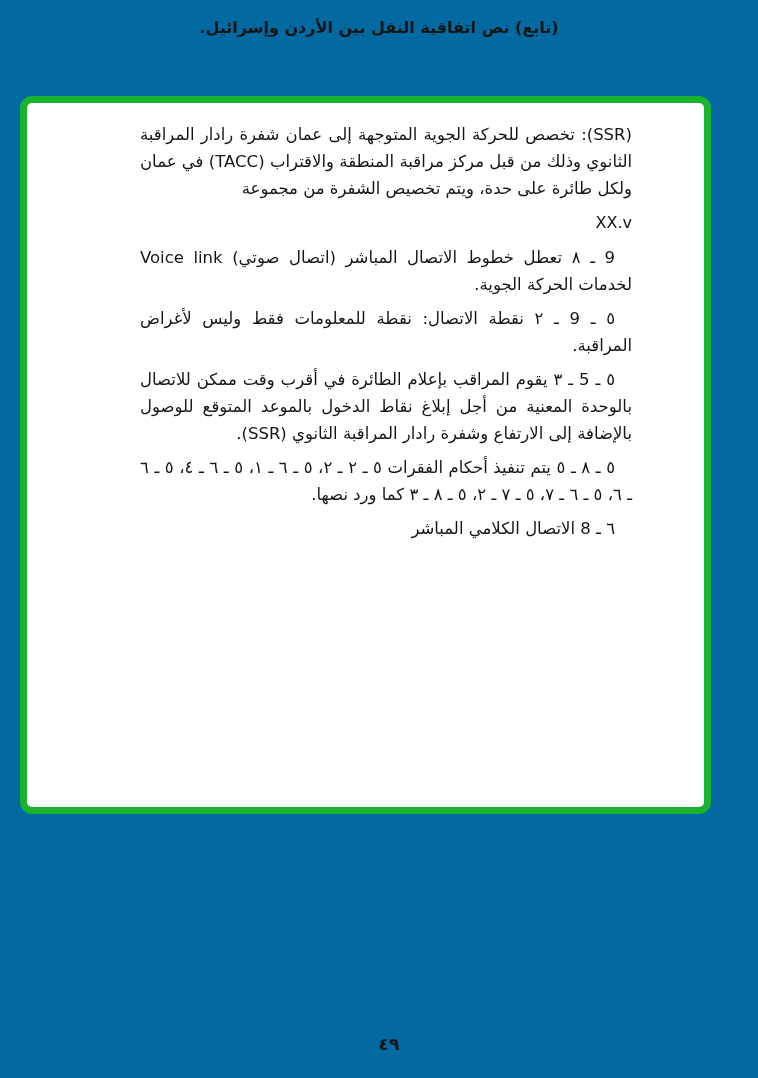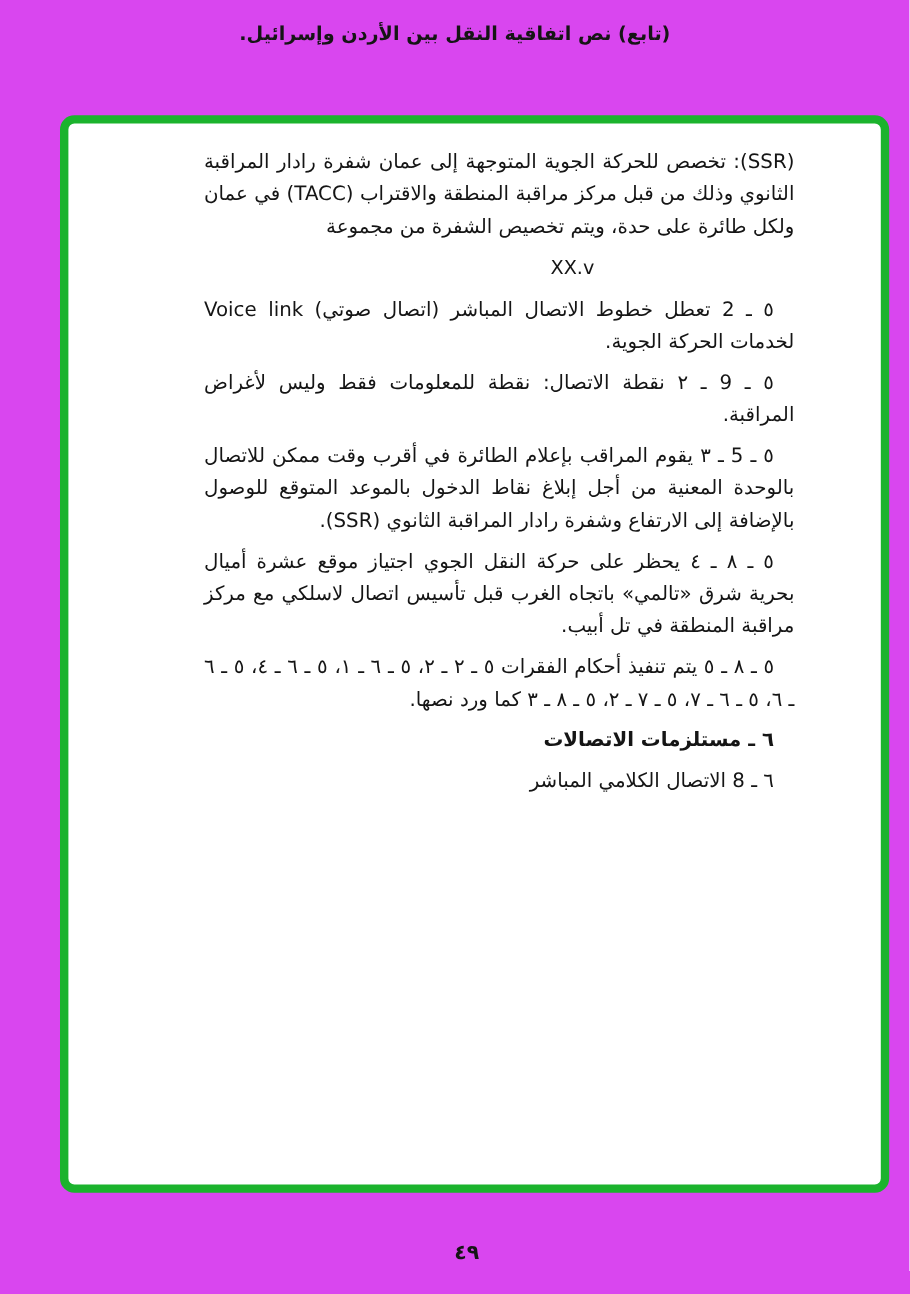--- a/index.html
+++ b/index.html
@@ -10,45 +10,45 @@
   body {
     width: 758px;
     height: 1078px;
     font-family: "DejaVu Sans", sans-serif;
     color: #151515;
   }
   .page {
     position: relative;
     width: 758px;
     height: 1078px;
-    background: #d946ef;
+    background: #0369a1;
     overflow: hidden;
   }
   .header {
     text-align: center;
     padding-top: 16px;
     direction: rtl;
   }
   .doc-title {
     font-size: 16px;
     font-weight: bold;
     line-height: 24px;
   }
   .doc-source {
     font-size: 12px;
     font-weight: bold;
     margin-top: 7px;
     line-height: 16px;
   }
   .frame {
     position: absolute;
-    left: 50px;
+    left: 20px;
     top: 96px;
     width: 691px;
-    height: 898px;
+    height: 718px;
     box-sizing: border-box;
     border: 7px solid #1bb32d;
     border-radius: 12px;
     background: #ffffff;
     overflow: hidden;
   }
   .content {
     position: absolute;
     top: 18px;
     right: 72px;
@@ -61,21 +61,21 @@
   }
   .content p {
     margin: 0 0 7px 0;
     text-indent: 17px;
   }
   .content p.no-indent {
     text-indent: 0;
   }
   .latin-line {
     direction: ltr;
-    text-align: center;
+    text-align: right;
     padding-left: 122px;
     margin: 0 0 8px 0;
     font-size: 16px;
   }
   .section-heading {
     font-weight: bold;
     margin: 12px 0 10px 0;
     text-indent: 0;
   }
   .sub-heading {
@@ -103,33 +103,31 @@
     <div class="doc-title">(تابع) نص اتفاقية النقل بين الأردن وإسرائيل.</div>
   </div>
 
   <div class="frame" style="border-color: rgb(27, 179, 45);">
     <div class="content">
 
       <p class="no-indent">(SSR): تخصص للحركة الجوية المتوجهة إلى عمان شفرة رادار المراقبة الثانوي وذلك من قبل مركز مراقبة المنطقة والاقتراب (TACC) في عمان ولكل طائرة على حدة، ويتم تخصيص الشفرة من مجموعة</p>
 
       <div class="latin-line">XX.v</div>
 
-      <p>٥ ـ 2 تعطل خطوط الاتصال المباشر (اتصال صوتي) Voice link لخدمات الحركة الجوية.</p>
+      <p>9 ـ ٨ تعطل خطوط الاتصال المباشر (اتصال صوتي) Voice link لخدمات الحركة الجوية.</p>
 
 
       <p>٥ ـ 9 ـ ٢ نقطة الاتصال: نقطة للمعلومات فقط وليس لأغراض المراقبة.</p>
 
       <p>٥ ـ 5 ـ ٣ يقوم المراقب بإعلام الطائرة في أقرب وقت ممكن للاتصال بالوحدة المعنية من أجل إبلاغ نقاط الدخول بالموعد المتوقع للوصول بالإضافة إلى الارتفاع وشفرة رادار المراقبة الثانوي (SSR).</p>
 
 
-      <p>٥ ـ ٨ ـ ٤ يحظر على حركة النقل الجوي اجتياز موقع عشرة أميال بحرية شرق «تالمي» باتجاه الغرب قبل تأسيس اتصال لاسلكي مع مركز مراقبة المنطقة في تل أبيب.</p>
 
       <p>٥ ـ ٨ ـ ٥ يتم تنفيذ أحكام الفقرات ٥ ـ ٢ ـ ٢، ٥ ـ ٦ ـ ١، ٥ ـ ٦ ـ ٤، ٥ ـ ٦ ـ ٦، ٥ ـ ٦ ـ ٧، ٥ ـ ٧ ـ ٢، ٥ ـ ٨ ـ ٣ كما ورد نصها.</p>
 
-      <p class="section-heading">٦ ـ مستلزمات الاتصالات</p>
 
       <p class="sub-heading">٦ ـ 8 الاتصال الكلامي المباشر</p>
 
 
     </div>
   </div>
 
   <div class="page-number">٤٩</div>
 
 </div>

